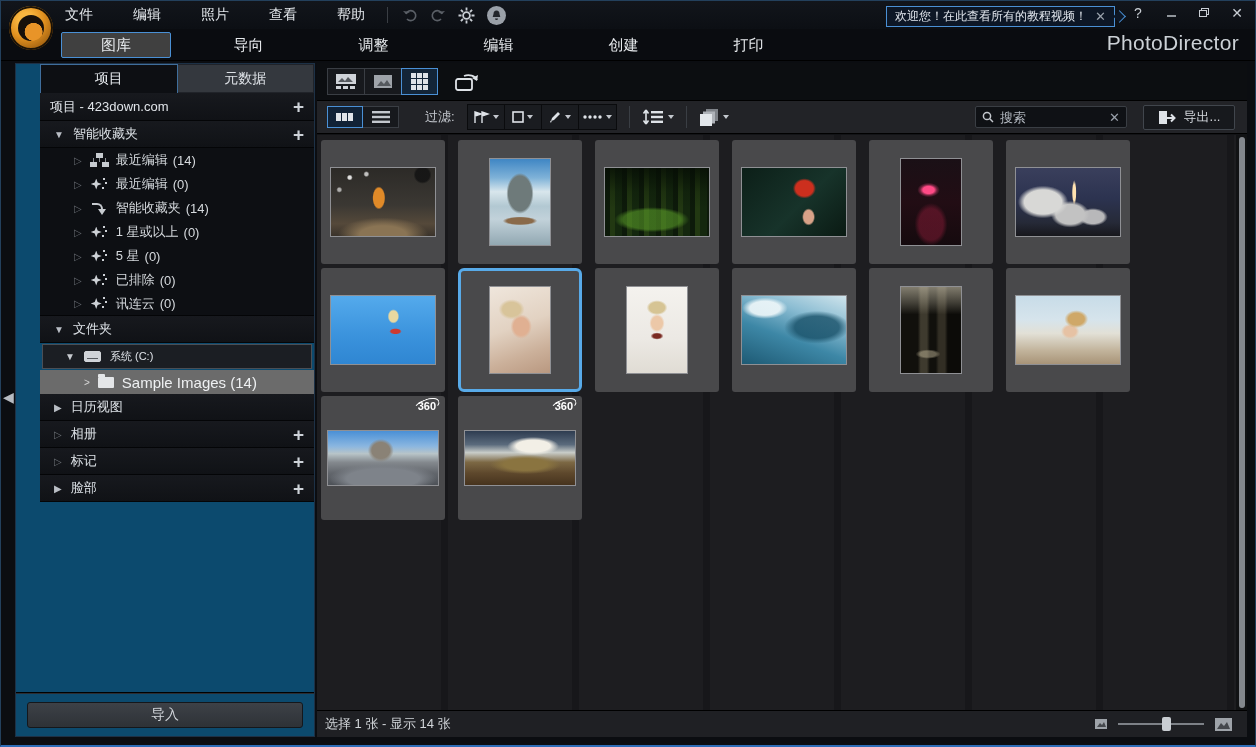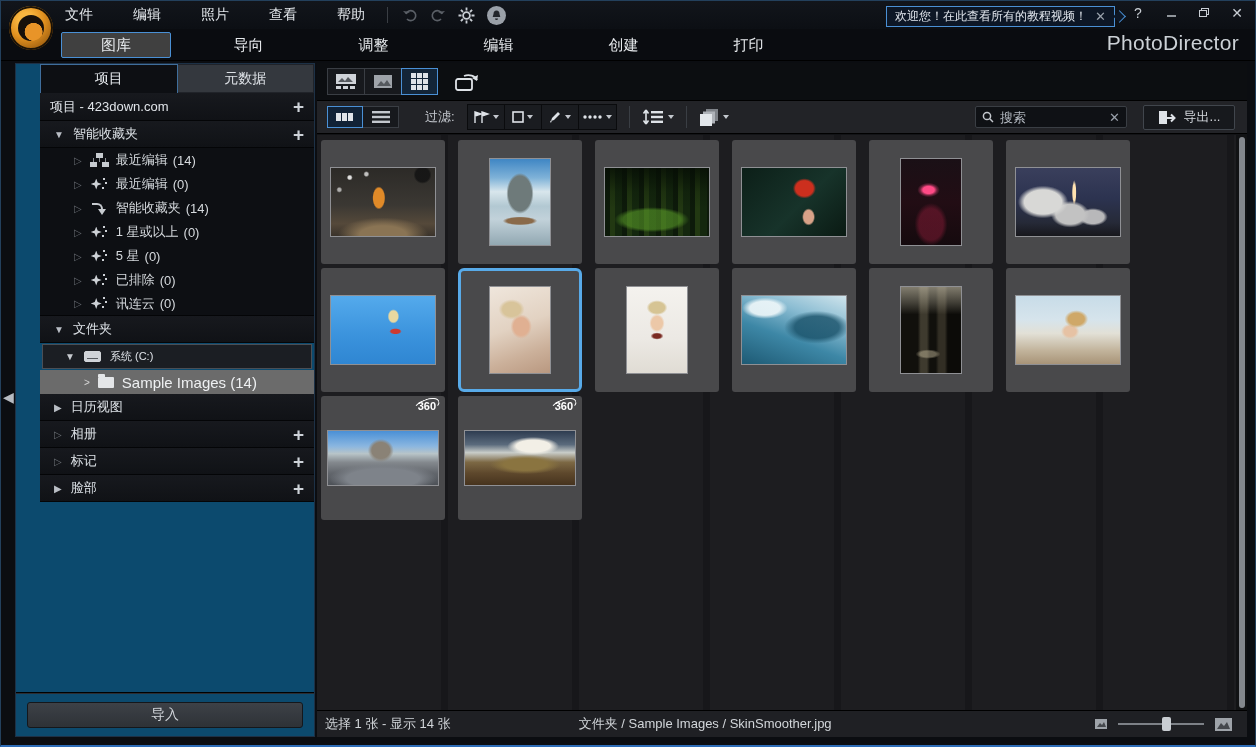--- a/index.html
+++ b/index.html
@@ -577,21 +577,20 @@
           <div class="ph pano img-pano-valley"></div>
           <div class="badge360">360</div>
         </div>
       </div>
     <div class="vscroll">
         <div class="vthumb"></div>
       </div>
 
     <div class="statusbar">
       <span class="sb-sel">选择 1 张 - 显示 14 张</span>
-      <span class="sb-path">文件夹 / Sample Images / SkinSmoother.jpg</span>
       <div class="zoomctl">
         <svg width="14" height="12" viewBox="0 0 14 12">
             <rect x="1" y="1" width="12" height="10" fill="#9ea3a9"></rect>
             <path d="M3,9 l3,-4 2,2 2,-3 2,5 z" fill="#45484d"></path>
           </svg>
         <div class="ztrack">
             <div class="zhandle"></div>
           </div>
         <svg width="19" height="15" viewBox="0 0 19 15">
             <rect x="1" y="1" width="17" height="13" fill="#9ea3a9"></rect>

